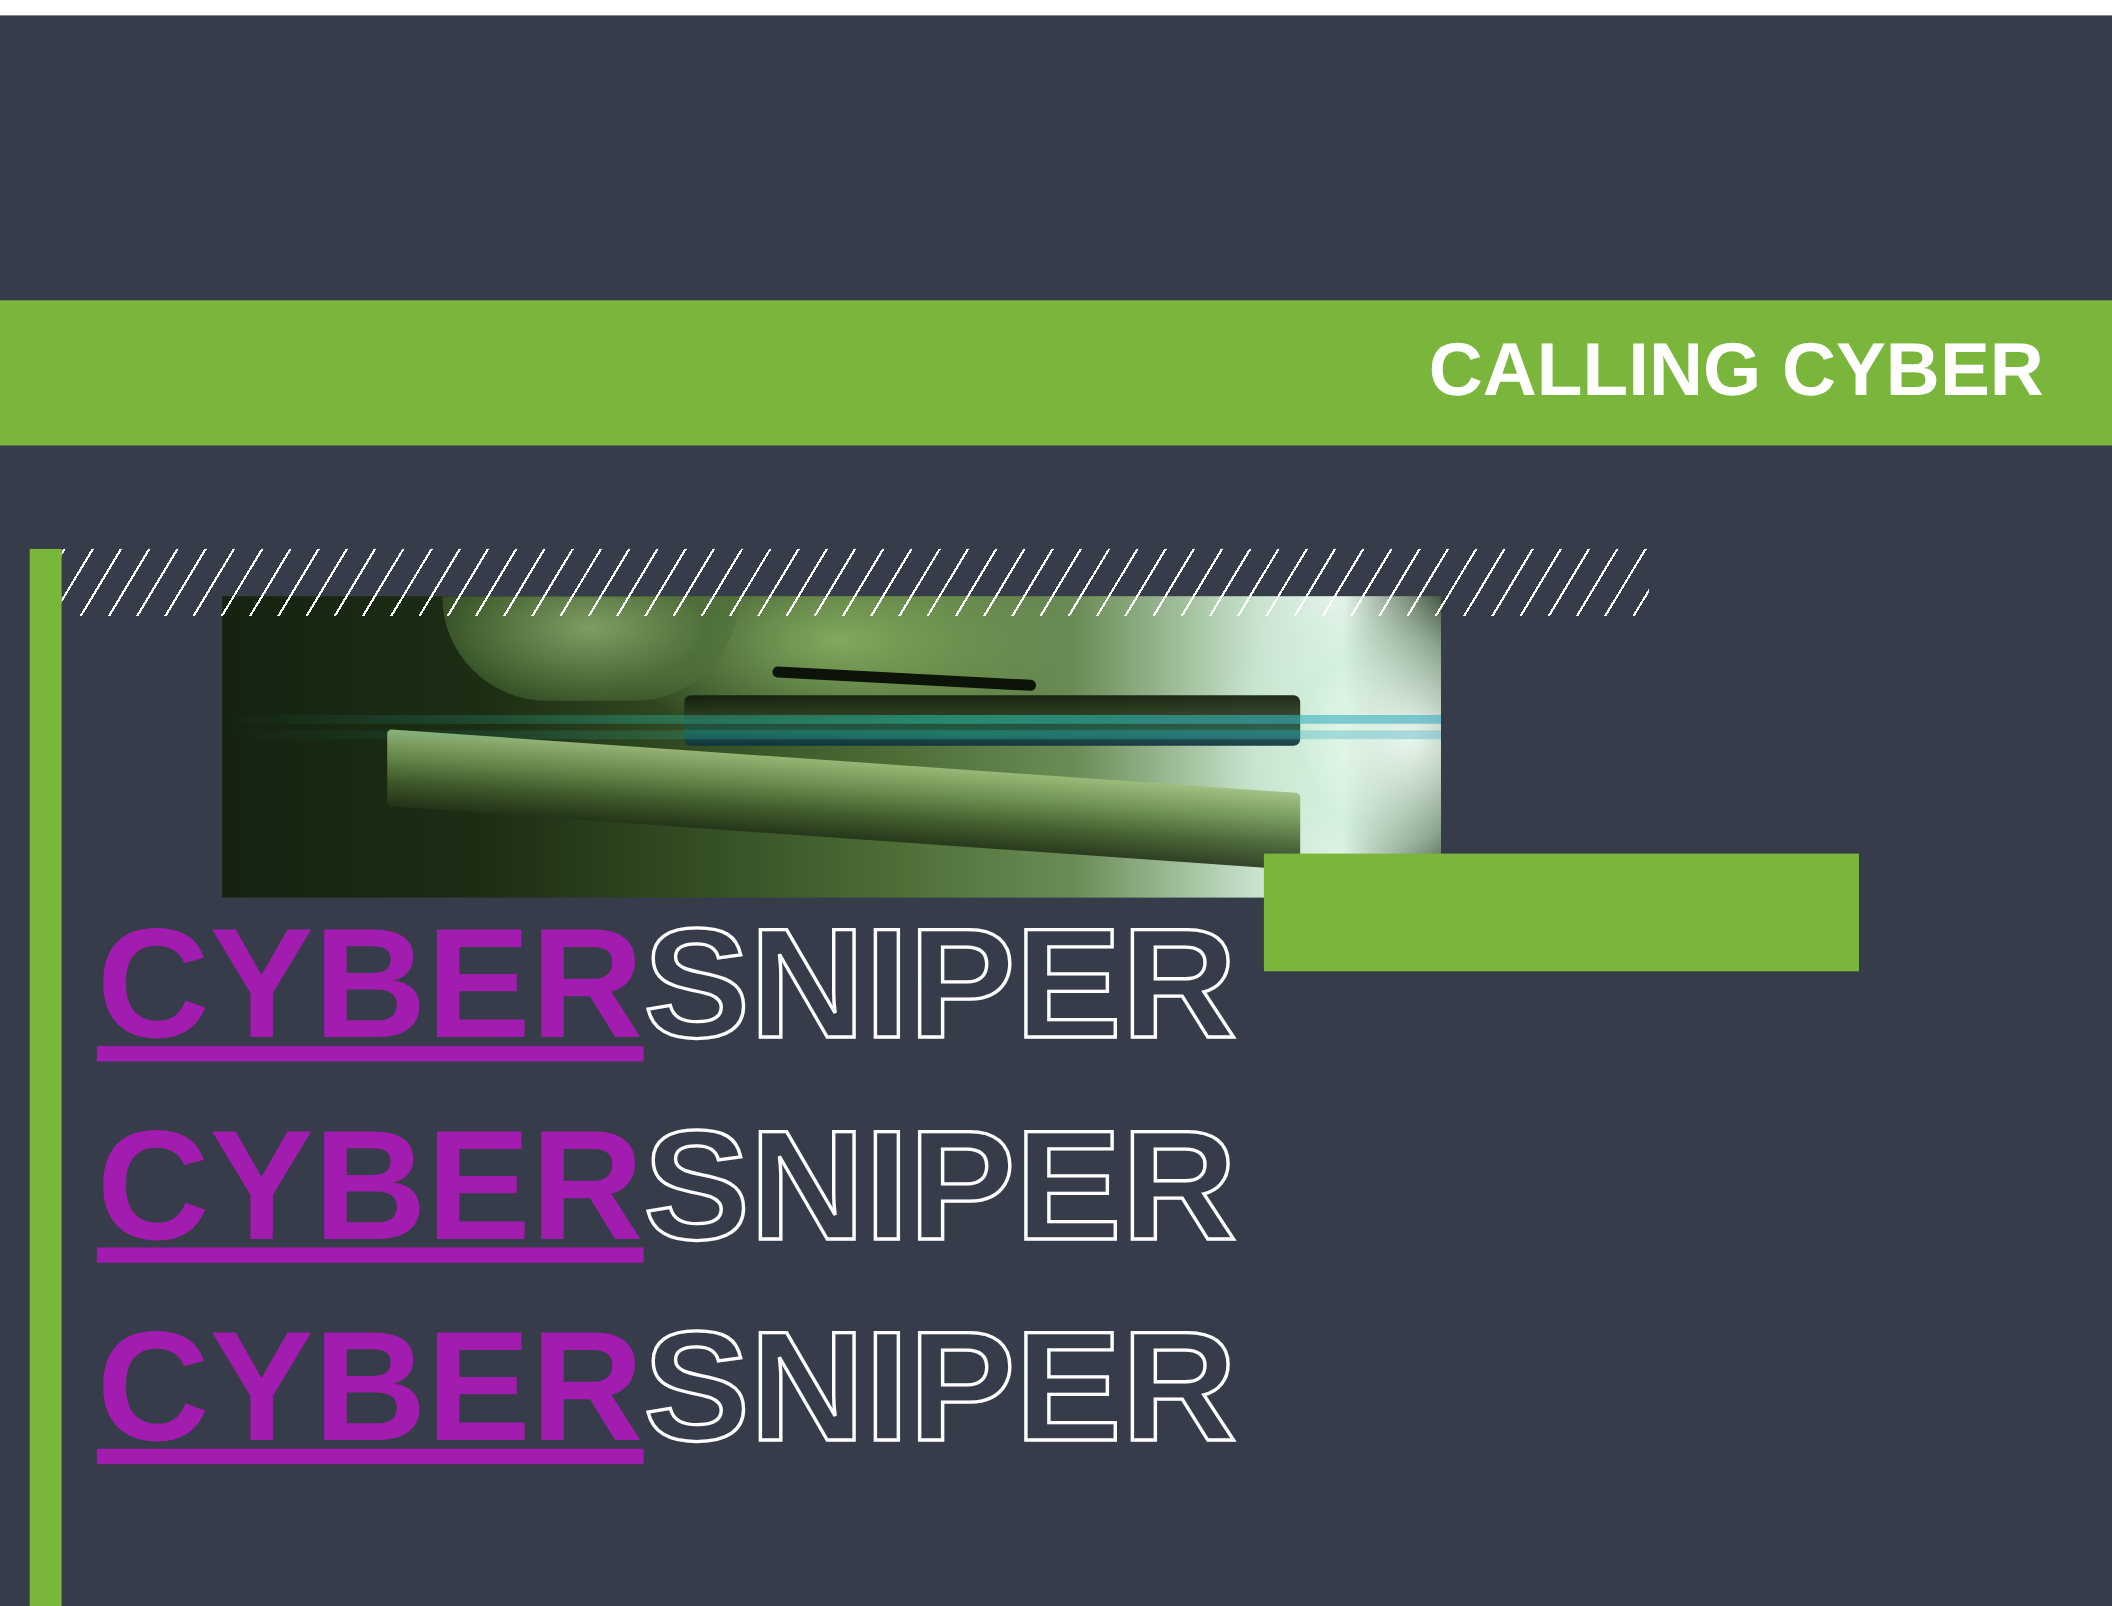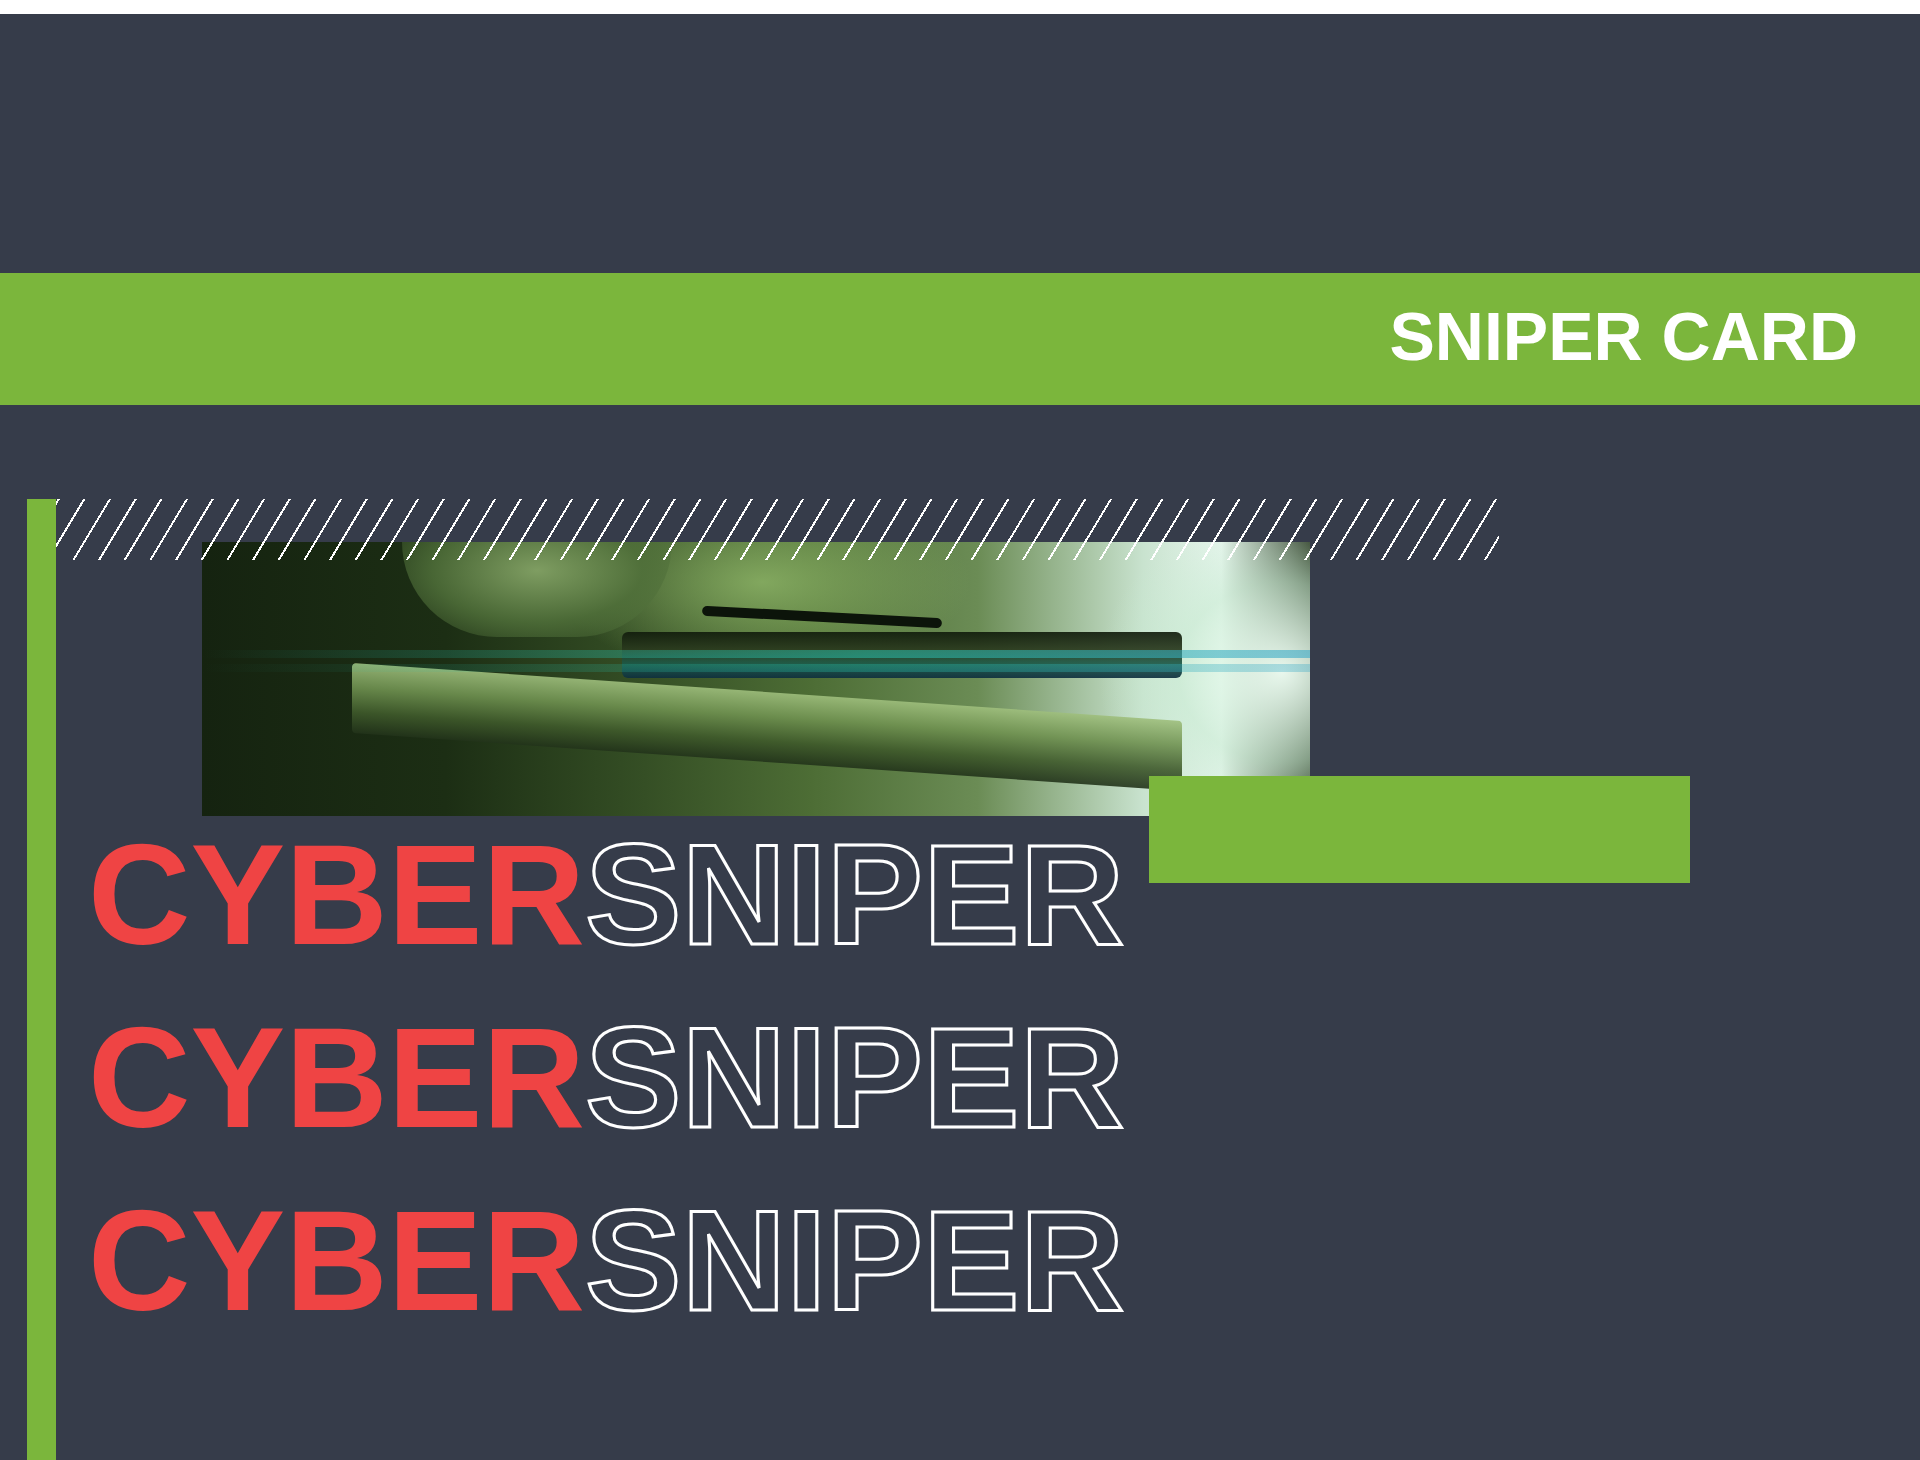--- a/index.html
+++ b/index.html
@@ -140,42 +140,43 @@
       left: 88px;
       height: 140px;
       white-space: nowrap;
       font-weight: bold;
       font-size: 142px;
       line-height: 140px;
       letter-spacing: 0px;
       z-index: 4;
     }
     .title-row .solid {
-      color: #ef4444;
+      color: #a21caf;
       display: inline-block;
       width: 497px;
+      text-decoration: underline;
     }
     .title-row .outline {
       color: transparent;
       -webkit-text-stroke: 3px #ffffff;
       display: inline-block;
       transform: scaleX(1.02);
       transform-origin: left center;
     }
     .row-1 { top: 825px; }
     .row-2 { top: 1008px; }
     .row-3 { top: 1191px; }
   </style>
 </head>
 <body>
 
 <div class="canvas"></div>
 
 <div class="banner"></div>
-<div class="banner-title">SNIPER CARD</div>
+<div class="banner-title">CALLING CYBER</div>
 
 <div class="accent-bar"></div>
 
 <div class="photo">
   <div class="helmet"></div>
   <div class="rifle-rail"></div>
   <div class="rifle-scope"></div>
   <div class="rifle-body"></div>
   <div class="scanline" style="top:108px;"></div>
   <div class="scanline" style="top:122px; opacity:0.6;"></div>

